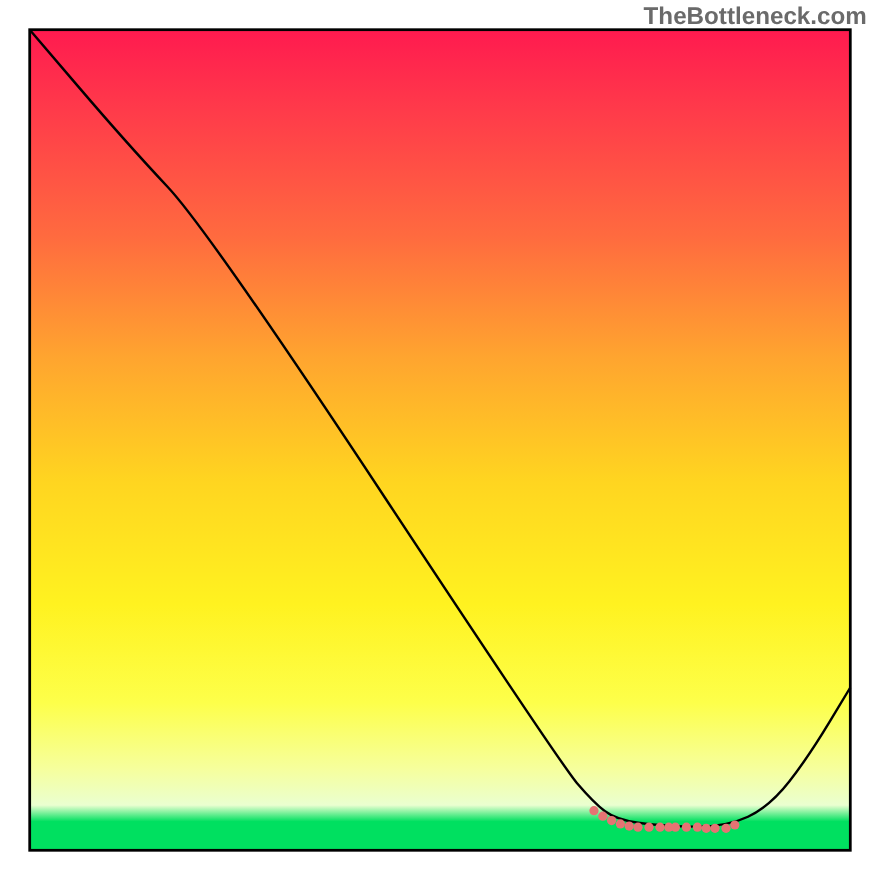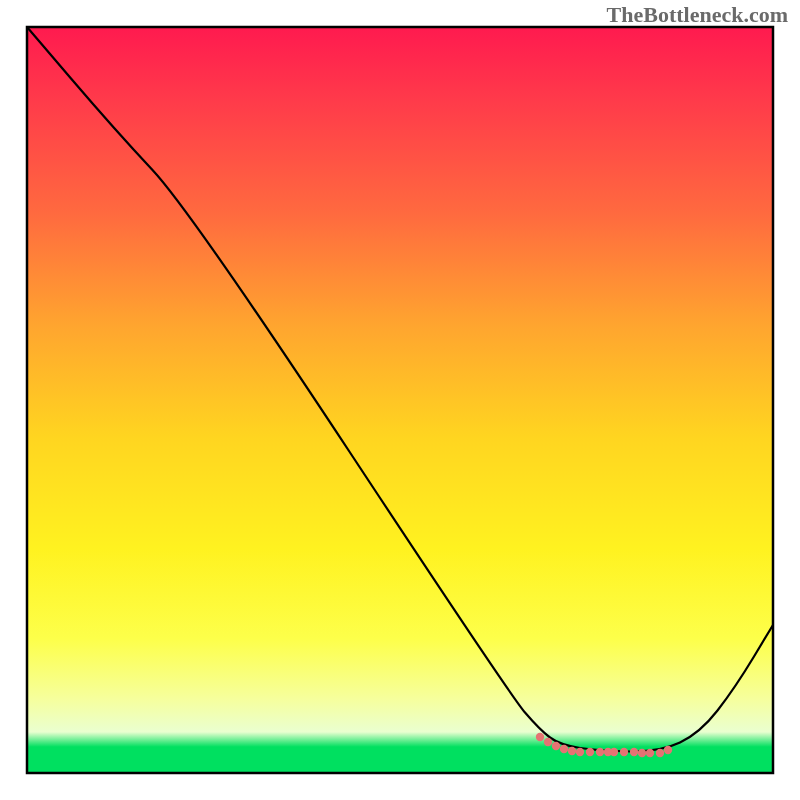--- a/index.html
+++ b/index.html
@@ -12,21 +12,21 @@
   }
   .container {
     position: relative;
     width: 800px;
     height: 800px;
   }
   .watermark {
     position: absolute;
     top: 2px;
     right: 12px;
-    font-family: Liberation Serif, serif;
+    font-family: Liberation Sans, sans-serif;
     font-size: 22px;
     font-weight: bold;
     color: #6a6a6a;
     z-index: 10;
   }
   svg {
     position: absolute;
     top: 0;
     left: 0;
   }

